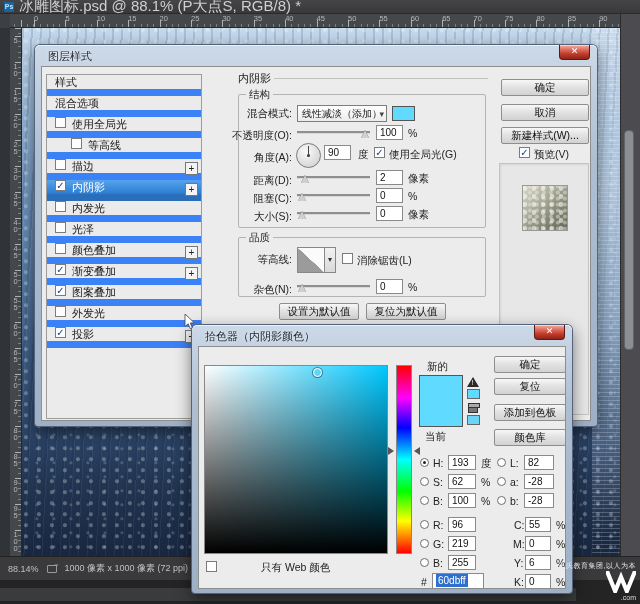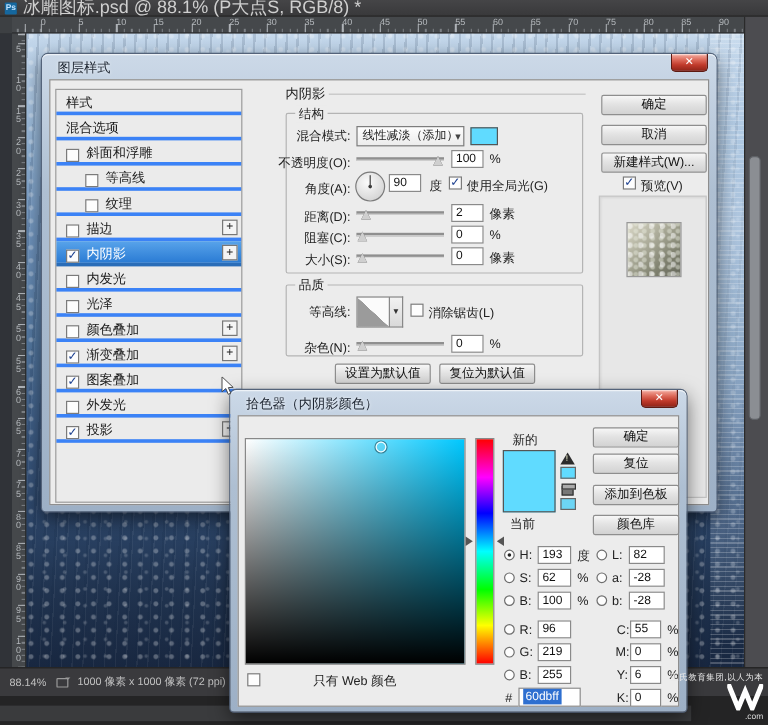--- a/index.html
+++ b/index.html
@@ -61,21 +61,21 @@
   .lab.r{text-align:right;}
   .slider{position:absolute;height:14px;}
   .slider::before{content:"";position:absolute;left:0;right:0;top:5px;height:2px;background:#8f8f8f;border-bottom:1px solid #d8d8d8;}
   .thumb{position:absolute;top:4px;width:0;height:0;border-left:4px solid transparent;border-right:4px solid transparent;border-bottom:8px solid #cfcfcf;filter:drop-shadow(0 0 .6px #444);}
   .pos-max{left:calc(100% - 9px);} .pos-2{left:6%;} .pos-0{left:1%;}
   .fieldset{position:absolute;border:1px solid #b4b4b4;border-radius:2px;}
   .legend{position:absolute;top:-7px;left:7px;background:#ececec;padding:0 3px;font-size:10.5px;color:#222;}
 
   
   .ls-list{position:absolute;left:4px;top:7px;width:156px;height:345px;background:#ebebeb;border:1px solid #9c9c9c;}
-  .ls-row{position:relative;height:21px;border-bottom:3px solid #3b82f6;display:flex;align-items:flex-end;padding-left:8px;font-size:11px;gap:6px;}
+  .ls-row{position:relative;height:21px;border-bottom:7px solid #3b82f6;display:flex;align-items:flex-start;padding-left:8px;font-size:11px;gap:6px;}
   .ls-row.ind{padding-left:24px;}
   .ls-row.sel{background:linear-gradient(#58a3ea,#2a7bd4);color:#fff;border-bottom-color:#2a6db8;}
   .plus{position:absolute;right:3px;top:3px;width:13px;height:13px;background:#f4f4f4;border:1px solid #777;color:#222;font-size:10px;line-height:11px;text-align:center;}
   .ls-footer{position:absolute;left:0;right:0;bottom:0;height:22px;border-top:1px solid #b0b0b0;display:flex;align-items:center;gap:16px;padding-left:12px;color:#555;}
   .fx-ic{font-style:italic;font-weight:bold;font-family:"Liberation Serif",serif;font-size:11px;}
   .arr-ic{font-size:10px;color:#777;}
   .ls-main-title{position:absolute;left:196px;top:4px;font-size:11px;color:#222;}
   .ls-title-line{position:absolute;left:232px;top:11px;width:214px;height:1px;background:#c2c2c2;}
   .dial{position:absolute;width:25px;height:25px;border-radius:50%;border:1px solid #7a7a7a;background:radial-gradient(circle at 40% 35%,#fbfbfb,#d6d6d6 75%,#c2c2c2);}
   .dial::before{content:"";position:absolute;left:50%;top:50%;width:3px;height:3px;margin:-1.5px;border-radius:50%;background:#333;}
@@ -195,29 +195,25 @@
       <div class="ls-list">
         <div id="ls-rows">
             <div class="ls-row">
               <span>样式</span>
             </div>
             <div class="ls-row">
               <span>混合选项</span>
             </div>
             <div class="ls-row">
               <span class="cb"></span>
-              <span>斜面和浮雕</span>
+              <span>使用全局光</span>
             </div>
             <div class="ls-row ind">
               <span class="cb"></span>
               <span>等高线</span>
-            </div>
-            <div class="ls-row ind">
-              <span class="cb"></span>
-              <span>纹理</span>
             </div>
             <div class="ls-row">
               <span class="cb"></span>
               <span>描边</span>
               <span class="plus">+</span>
             </div>
             <div class="ls-row sel">
               <span class="cb">✓</span>
               <span>内阴影</span>
               <span class="plus">+</span>

